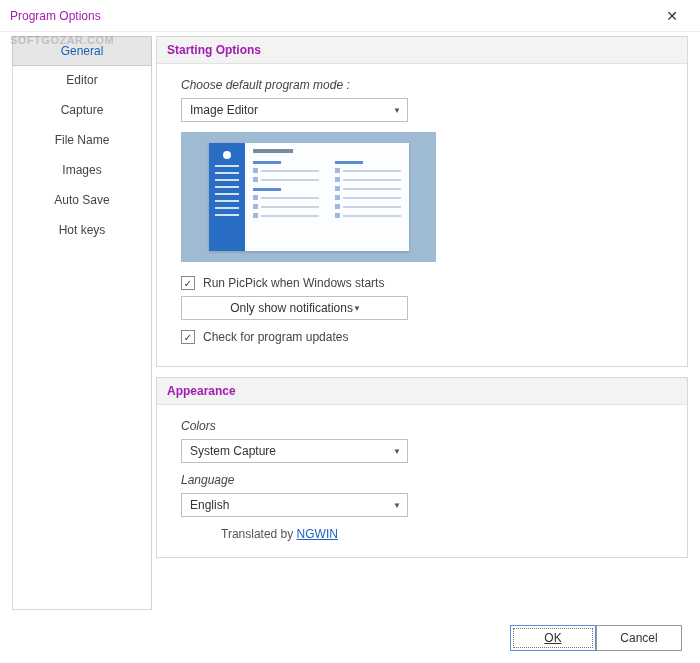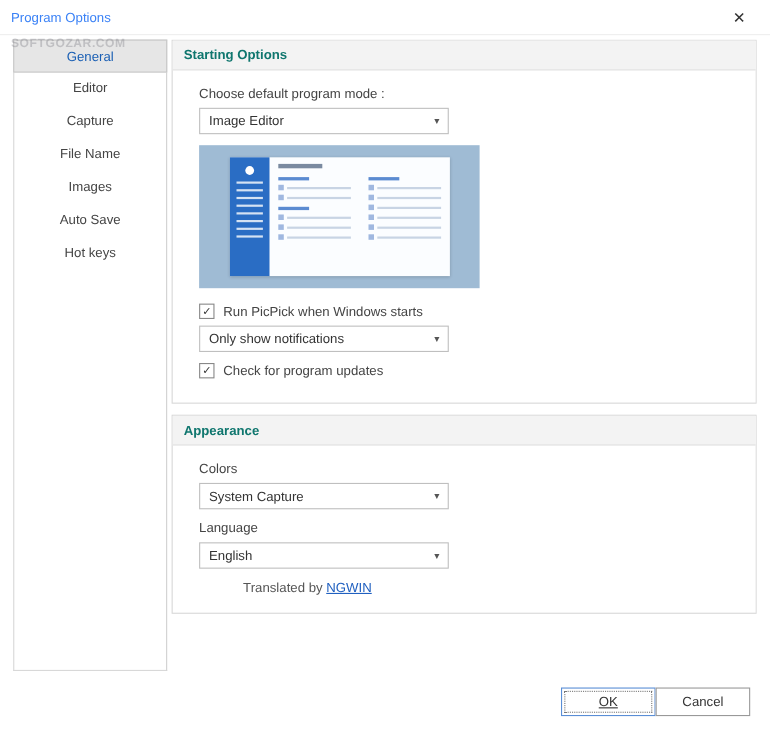--- a/index.html
+++ b/index.html
@@ -16,21 +16,21 @@
   .window { width: 700px; height: 663px; background: #fff; position: relative; }
   .titlebar {
     height: 32px;
     display: flex;
     align-items: center;
     justify-content: space-between;
     padding: 0 8px 0 10px;
     border-bottom: 1px solid #eee;
     position: relative;
   }
-  .titlebar .title { font-size: 12px; color: #3b82f6; }
+  .titlebar .title { font-size: 12px; color: #a21caf; }
   .close-btn {
     width: 40px; height: 28px;
     display: flex; align-items: center; justify-content: center;
     font-size: 14px; color: #333; cursor: default;
   }
   .watermark {
     position: absolute;
     top: 34px; left: 10px;
     font-size: 11px;
     color: rgba(120,120,130,0.35);
@@ -75,26 +75,26 @@
     border: 1px solid #d8d8d8;
     margin-bottom: 10px;
     background: #fff;
   }
   .group-header {
     background: #f3f3f3;
     padding: 6px 10px;
     font-weight: 600;
     font-size: 12px;
     border-bottom: 1px solid #e2e2e2;
-    color: #0f766e;
+    color: #a21caf;
   }
   .group-body {
     padding: 14px 18px 16px 24px;
   }
-  .field-label { margin-bottom: 6px; color: #444; }
+  .field-label { margin-bottom: 6px; color: #444; font-style: italic; }
   .select {
     width: 227px;
     height: 24px;
     border: 1px solid #bfbfbf;
     background: #fff;
     display: flex;
     align-items: center;
     justify-content: space-between;
     padding: 0 6px 0 8px;
     font-size: 12px;
@@ -294,21 +294,21 @@
                 </div>
               </div>
             </div>
           </div>
 
           <div class="check-row">
             <span class="checkbox">✓</span>
             <span>Run PicPick when Windows starts</span>
           </div>
 
-          <div class="select" style="margin-left:0;">
+          <div class="select" style="margin-left:0;justify-content:center;">
             <span>Only show notifications</span>
             <span class="arrow">▼</span>
           </div>
 
           <div class="check-row" style="margin-top:10px;">
             <span class="checkbox">✓</span>
             <span>Check for program updates</span>
           </div>
 
         </div>

